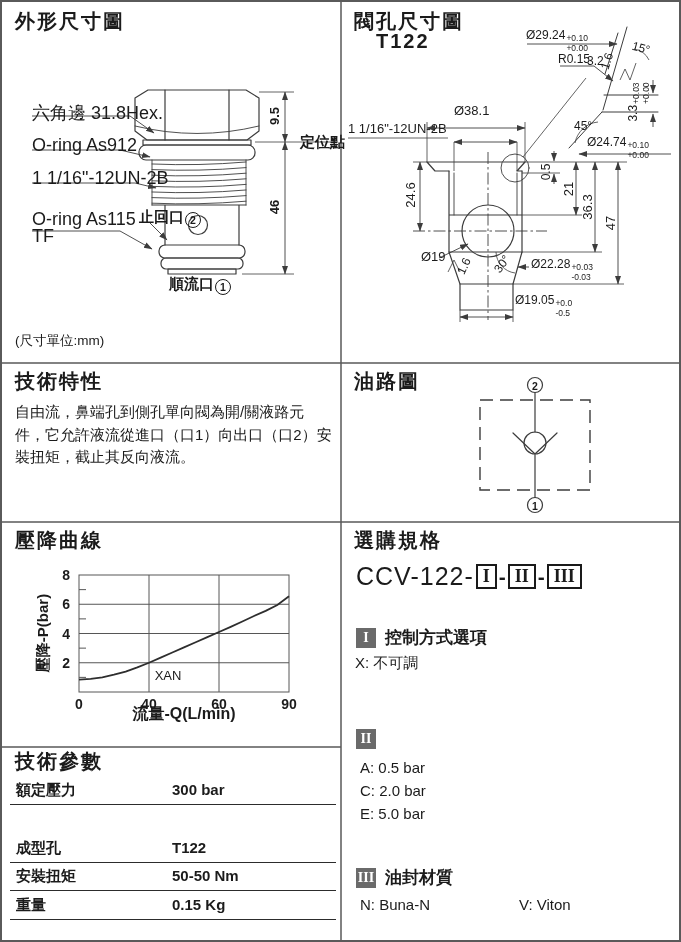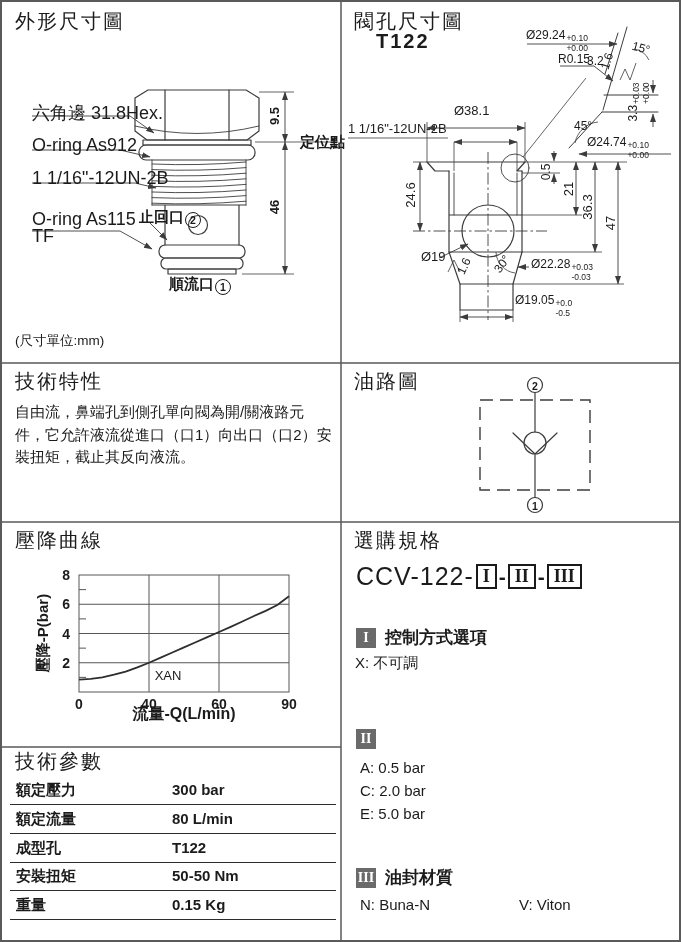--- a/index.html
+++ b/index.html
@@ -1,21 +1,21 @@
 <!DOCTYPE html>
 <html><head>
 <meta charset="utf-8">
 <style>
   html,body{margin:0;padding:0;background:#e8e8e8}
   #page{position:relative;width:681px;height:942px;background:#ffffff;border:2px solid #5a5a5a;
         box-sizing:border-box;font-family:"Liberation Sans","DejaVu Sans",sans-serif;color:#1b1b1b;overflow:hidden}
   svg#art{position:absolute;left:0;top:0;z-index:1}
   #overlay{position:absolute;left:0;top:0;width:681px;height:942px;z-index:2}
   .ov{position:absolute;white-space:nowrap;color:#1b1b1b}
-  .ttl{font-size:20px;font-weight:400;letter-spacing:2px}
+  .ttl{font-size:20px;font-weight:700;letter-spacing:2px}
   .mdl{font-size:20px;font-weight:700;letter-spacing:2px}
   .lab{font-size:18px;font-weight:400}
   .lab15{font-size:15px;font-weight:700}
   .dimt{font-size:12px}
   .dimt13{font-size:13px}
   .dimb{font-size:13px;font-weight:700}
   .vc{transform:translate(-50%,-50%) rotate(-90deg)}
   .ctr{transform:translate(-50%,-50%)}
   .tol{display:inline-flex;flex-direction:column;font-size:8.5px;line-height:1.12;vertical-align:-2px;margin-left:1px}
   .tol i{font-style:normal}
@@ -250,24 +250,20 @@
       <span class="head2">油封材質</span>
     </div>
     <span class="ov opt" style="left:358px;top:894px">N: Buna-N</span>
     <span class="ov opt" style="left:517px;top:894px">V:  Viton</span>
 
     <span class="ov ttl" style="left:13px;top:746px">技術參數</span>
     <div class="prow" style="top:774px">
       <span class="pl">額定壓力</span>
       <span class="pv">300 bar</span>
     </div>
-    <div class="prow" style="top:803px">
-      <span class="pl">額定流量</span>
-      <span class="pv">80 L/min</span>
-    </div>
     <div class="prow" style="top:832px">
       <span class="pl">成型孔</span>
       <span class="pv">T122</span>
     </div>
     <div class="prow" style="top:860px">
       <span class="pl">安裝扭矩</span>
       <span class="pv">50-50 Nm</span>
     </div>
     <div class="prow" style="top:889px">
       <span class="pl">重量</span>

